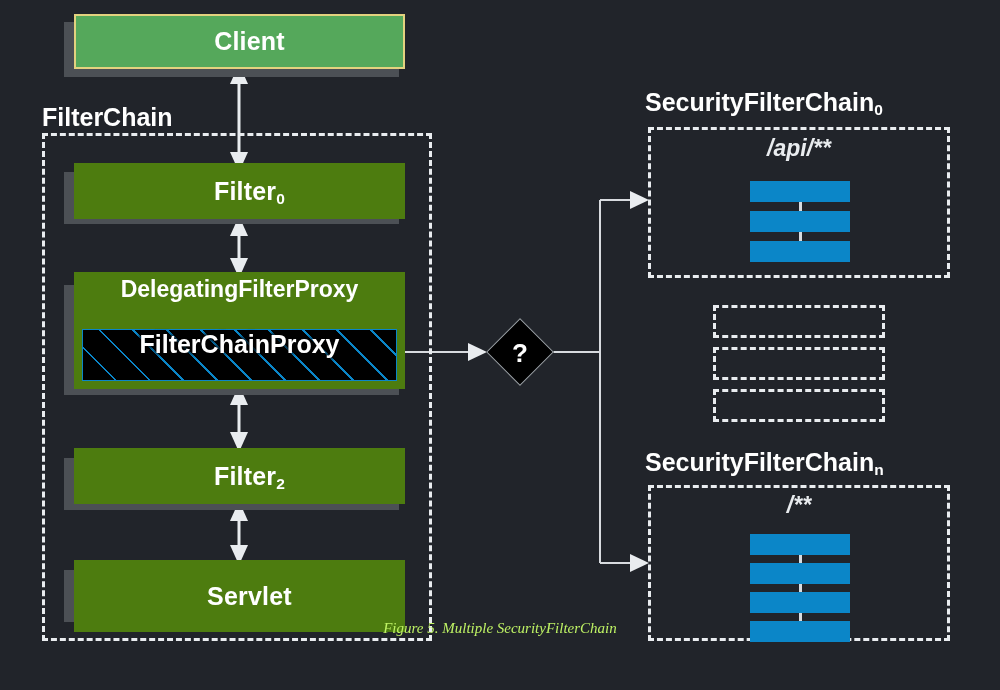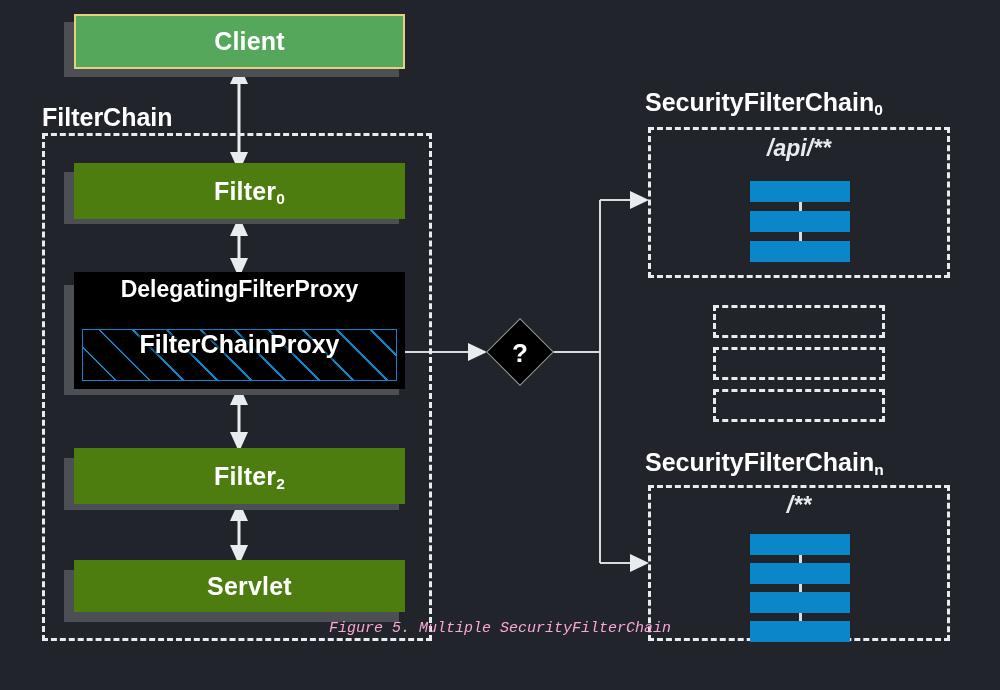--- a/index.html
+++ b/index.html
@@ -46,21 +46,21 @@
     color:#ffffff;
     font-weight:bold;
     white-space:nowrap;
   }
   .grouplabel sub{font-size:.62em;vertical-align:baseline;position:relative;top:.28em;}
 
   
   #delegating-filter-proxy{
     position:absolute;
     box-sizing:border-box;
-    background:#000000;
+    background:#4d7c0f;
     display:block;
   }
   #delegating-filter-proxy .dfp-title{
     position:absolute;left:0;right:0;top:4px;
     text-align:center;color:#fff;font-weight:bold;font-size:23px;
   }
   #filter-chain-proxy{
     position:absolute;
     left:8px;right:8px;bottom:8px;height:52px;
     box-sizing:border-box;
@@ -109,24 +109,24 @@
     width:66px;text-align:center;
   }
 
   
   #wires{position:absolute;left:0;top:0;width:1000px;height:690px;pointer-events:none;}
 
   
   #figure-caption{
     position:absolute;left:0;right:0;top:620px;
     text-align:center;
-    color:#f9a8d4;
+    color:#bef264;
     font-style:italic;
     font-size:15px;
-    font-family:Liberation Mono, monospace;
+    font-family:Liberation Serif, serif;
   }
 </style>
 </head>
 <body>
 
 <div id="stage">
 
   <svg id="wires" viewBox="0 0 1000 690">
     <defs>
       <marker id="ah" markerWidth="12" markerHeight="12" refX="11" refY="6" orient="auto" markerUnits="userSpaceOnUse">
@@ -199,21 +199,21 @@
   </div>
 
   <div class="shadow" style="left:64px;top:458px;width:335px;height:52px;"></div>
   <div class="box blue" id="filter-2-box" style="left:74px;top:448px;width:331px;height:56px;font-size:25px;">
     <span class="lbl">
       <span>Filter</span><sub>2</sub>
     </span>
   </div>
 
   <div class="shadow" style="left:64px;top:570px;width:335px;height:52px;"></div>
-  <div class="box blue" id="servlet-box" style="left:74px;top:560px;width:331px;height:52px;font-size:25px;">
+  <div class="box blue" id="servlet-box" style="left:74px;top:560px;width:331px;height:72px;font-size:25px;">
     <span class="lbl">Servlet</span>
   </div>
 
   <div id="decision-diamond" style="left:496px;top:328px;"></div>
   <div id="decision-diamond-label" style="left:487px;top:338px;">?</div>
 
   <div class="grouplabel" id="sfc0-group-label" style="left:645px;top:88px;font-size:25px;">
     <span>SecurityFilterChain</span><sub>0</sub>
   </div>
   <div class="dashbox" id="sfc0-dashed-box" style="left:648px;top:127px;width:302px;height:151px;"></div>

